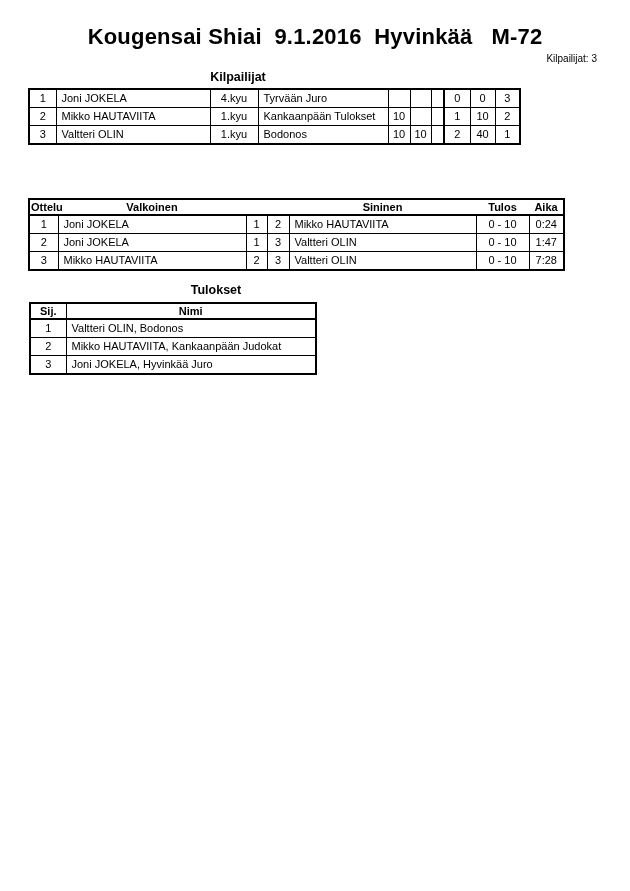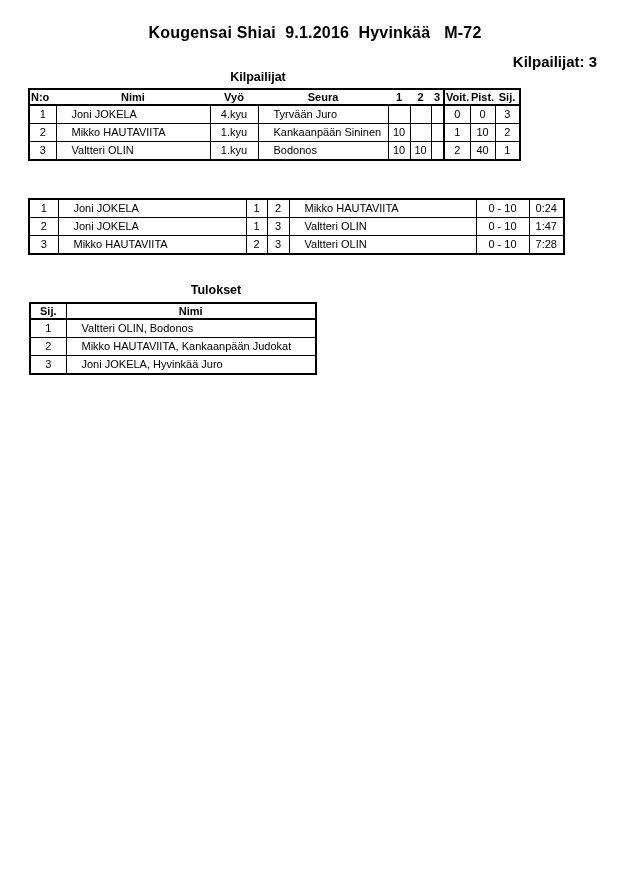--- a/index.html
+++ b/index.html
@@ -8,32 +8,32 @@
     background: #ffffff;
     font-family: "Liberation Sans", "DejaVu Sans", sans-serif;
     color: #000000;
     position: relative;
     overflow: hidden;
   }
   .page { position: absolute; inset: 0; background: #ffffff; }
 
   .doc-title {
     position: absolute; left: 0; top: 24px; width: 630px;
-    text-align: center; font-size: 16px; font-weight: bold;
+    text-align: center; font-size: 22px; font-weight: bold;
     white-space: pre; letter-spacing: 0.2px;
   }
   .participants-count {
     position: absolute; right: 33px; top: 53px;
-    font-size: 15px; font-weight: bold; white-space: pre;
+    font-size: 10px; font-weight: normal; white-space: pre;
   }
   .section-heading {
     position: absolute; transform: translateX(-50%);
     font-size: 12.5px; font-weight: bold; white-space: nowrap;
   }
-  #heading-competitors { left: 238px; top: 70px; margin-left: 20px; }
+  #heading-competitors { left: 238px; top: 70px; }
   #heading-matches     { left: 296px; top: 183px; margin-top: 23px; }
   #heading-results     { left: 172px; top: 283px; margin-left: 44px; }
 
   table.doc-table {
     position: absolute;
     border-collapse: collapse;
     table-layout: fixed;
     border: 2px solid #000;
     background: #fff;
   }
@@ -50,21 +50,21 @@
     padding: 0; line-height: 1; white-space: nowrap; overflow: visible;
   }
   .doc-table td {
     height: 17px;
     font-size: 11px;
     border: 1px solid #000;
     text-align: center; vertical-align: middle;
     padding: 0; line-height: 1; white-space: nowrap; overflow: hidden;
   }
   .doc-table th.al { text-align: left; padding-left: 1px; }
-  .doc-table td.al { text-align: left; padding-left: 15px; }
+  .doc-table td.al { text-align: left; padding-left: 5px; }
   .sep-thick { border-left: 2px solid #000 !important; }
   th.sep-thin { border-left: 1px solid #000; }
 </style>
 </head>
 <body>
 
 <div class="page">
 
   <div class="doc-title">Kougensai Shiai  9.1.2016  Hyvinkää   M-72</div>
 
@@ -79,49 +79,37 @@
         <col style="width:48px">
         <col style="width:130px">
       <col style="width:22px">
         <col style="width:21px">
         <col style="width:13px">
       <col style="width:26px">
         <col style="width:25px">
         <col style="width:25px">
     </colgroup>
     <tbody>
-        <tr>
-      <th class="al">N:o</th>
-      <th>Nimi</th>
-      <th>Vyö</th>
-      <th>Seura</th>
-      <th>1</th>
-      <th>2</th>
-      <th>3</th>
-      <th class="sep-thick">Voit.</th>
-      <th>Pist.</th>
-      <th>Sij.</th>
-    </tr>
     <tr>
       <td>1</td>
       <td class="al">Joni JOKELA</td>
       <td>4.kyu</td>
       <td class="al">Tyrvään Juro</td>
       <td></td>
       <td></td>
       <td></td>
       <td class="sep-thick">0</td>
       <td>0</td>
       <td>3</td>
     </tr>
     <tr>
       <td>2</td>
       <td class="al">Mikko HAUTAVIITA</td>
       <td>1.kyu</td>
-      <td class="al">Kankaanpään Sininen</td>
+      <td class="al">Kankaanpään Tulokset</td>
       <td>10</td>
       <td></td>
       <td></td>
       <td class="sep-thick">1</td>
       <td>10</td>
       <td>2</td>
     </tr>
     <tr>
       <td>3</td>
       <td class="al">Valtteri OLIN</td>
@@ -143,20 +131,29 @@
     <colgroup>
       <col style="width:29px">
         <col style="width:188px">
         <col style="width:21px">
         <col style="width:22px">
       <col style="width:187px">
         <col style="width:53px">
         <col style="width:35px">
     </colgroup>
     <tbody>
+        <tr>
+      <th class="al">Ottelu</th>
+      <th>Valkoinen</th>
+      <th></th>
+      <th></th>
+      <th>Sininen</th>
+      <th>Tulos</th>
+      <th>Aika</th>
+    </tr>
     <tr>
       <td>1</td>
       <td class="al">Joni JOKELA</td>
       <td>1</td>
       <td>2</td>
       <td class="al">Mikko HAUTAVIITA</td>
       <td>0 - 10</td>
       <td>0:24</td>
     </tr>
     <tr>

